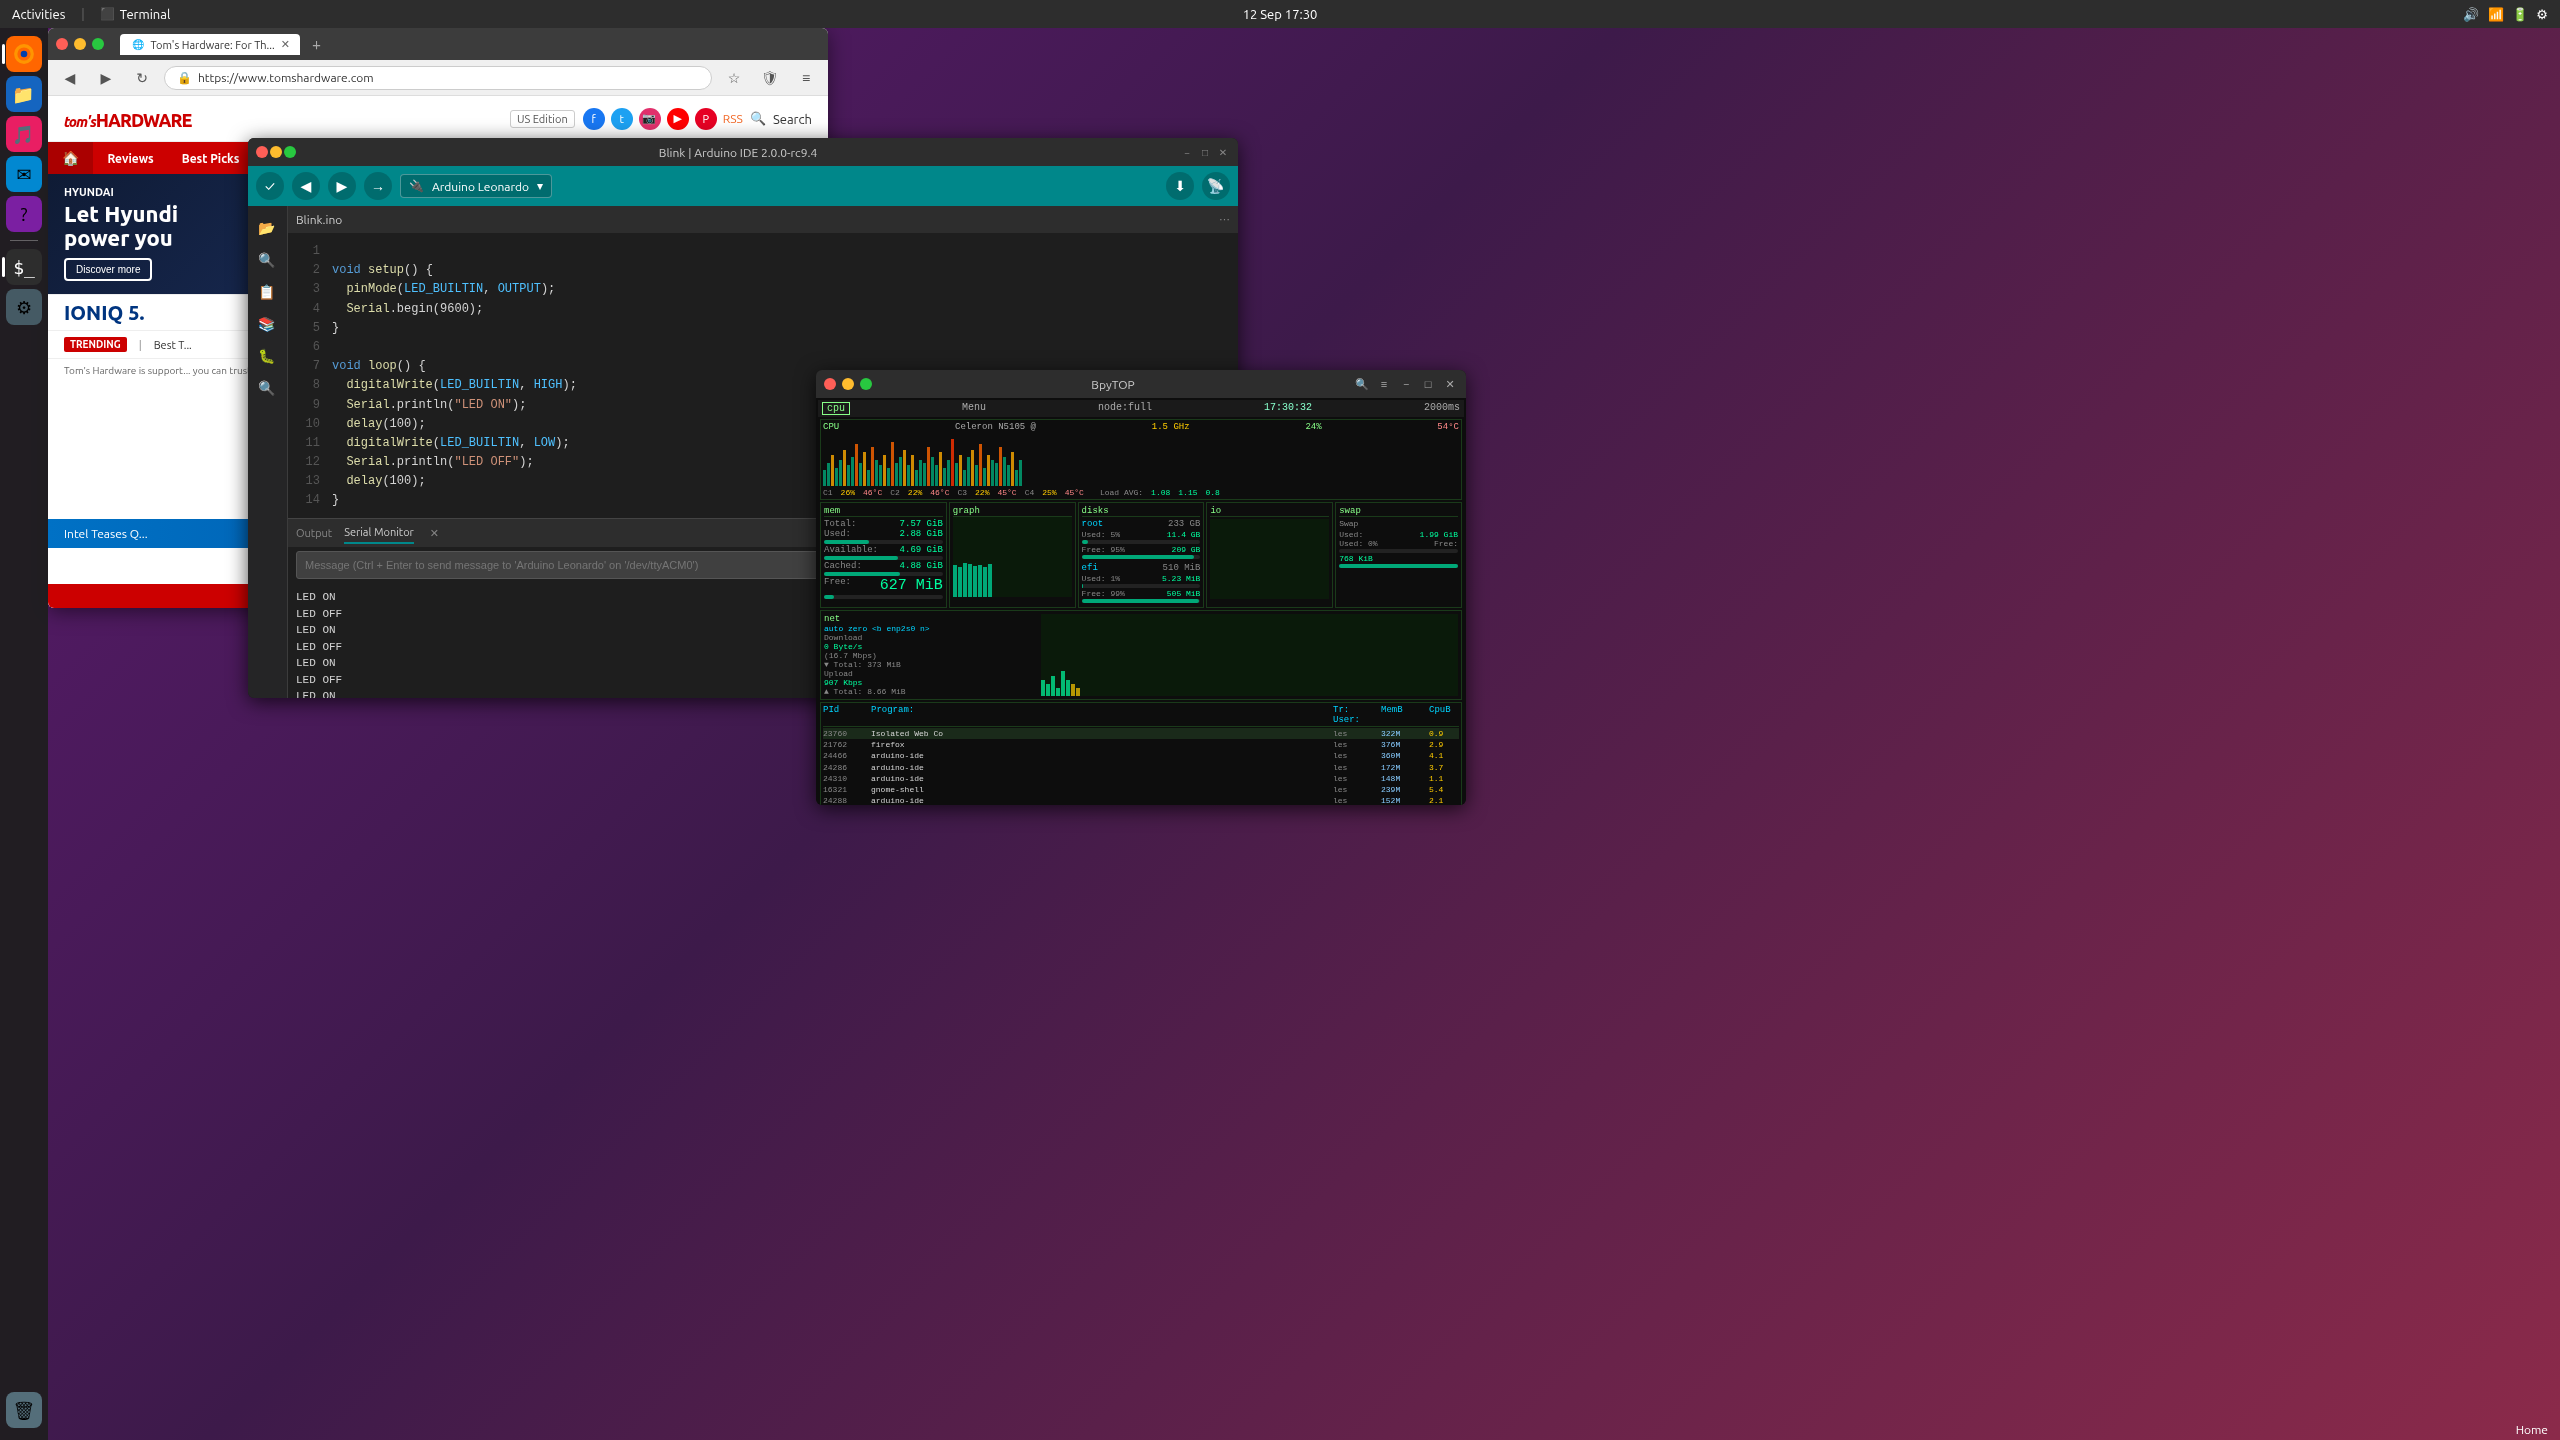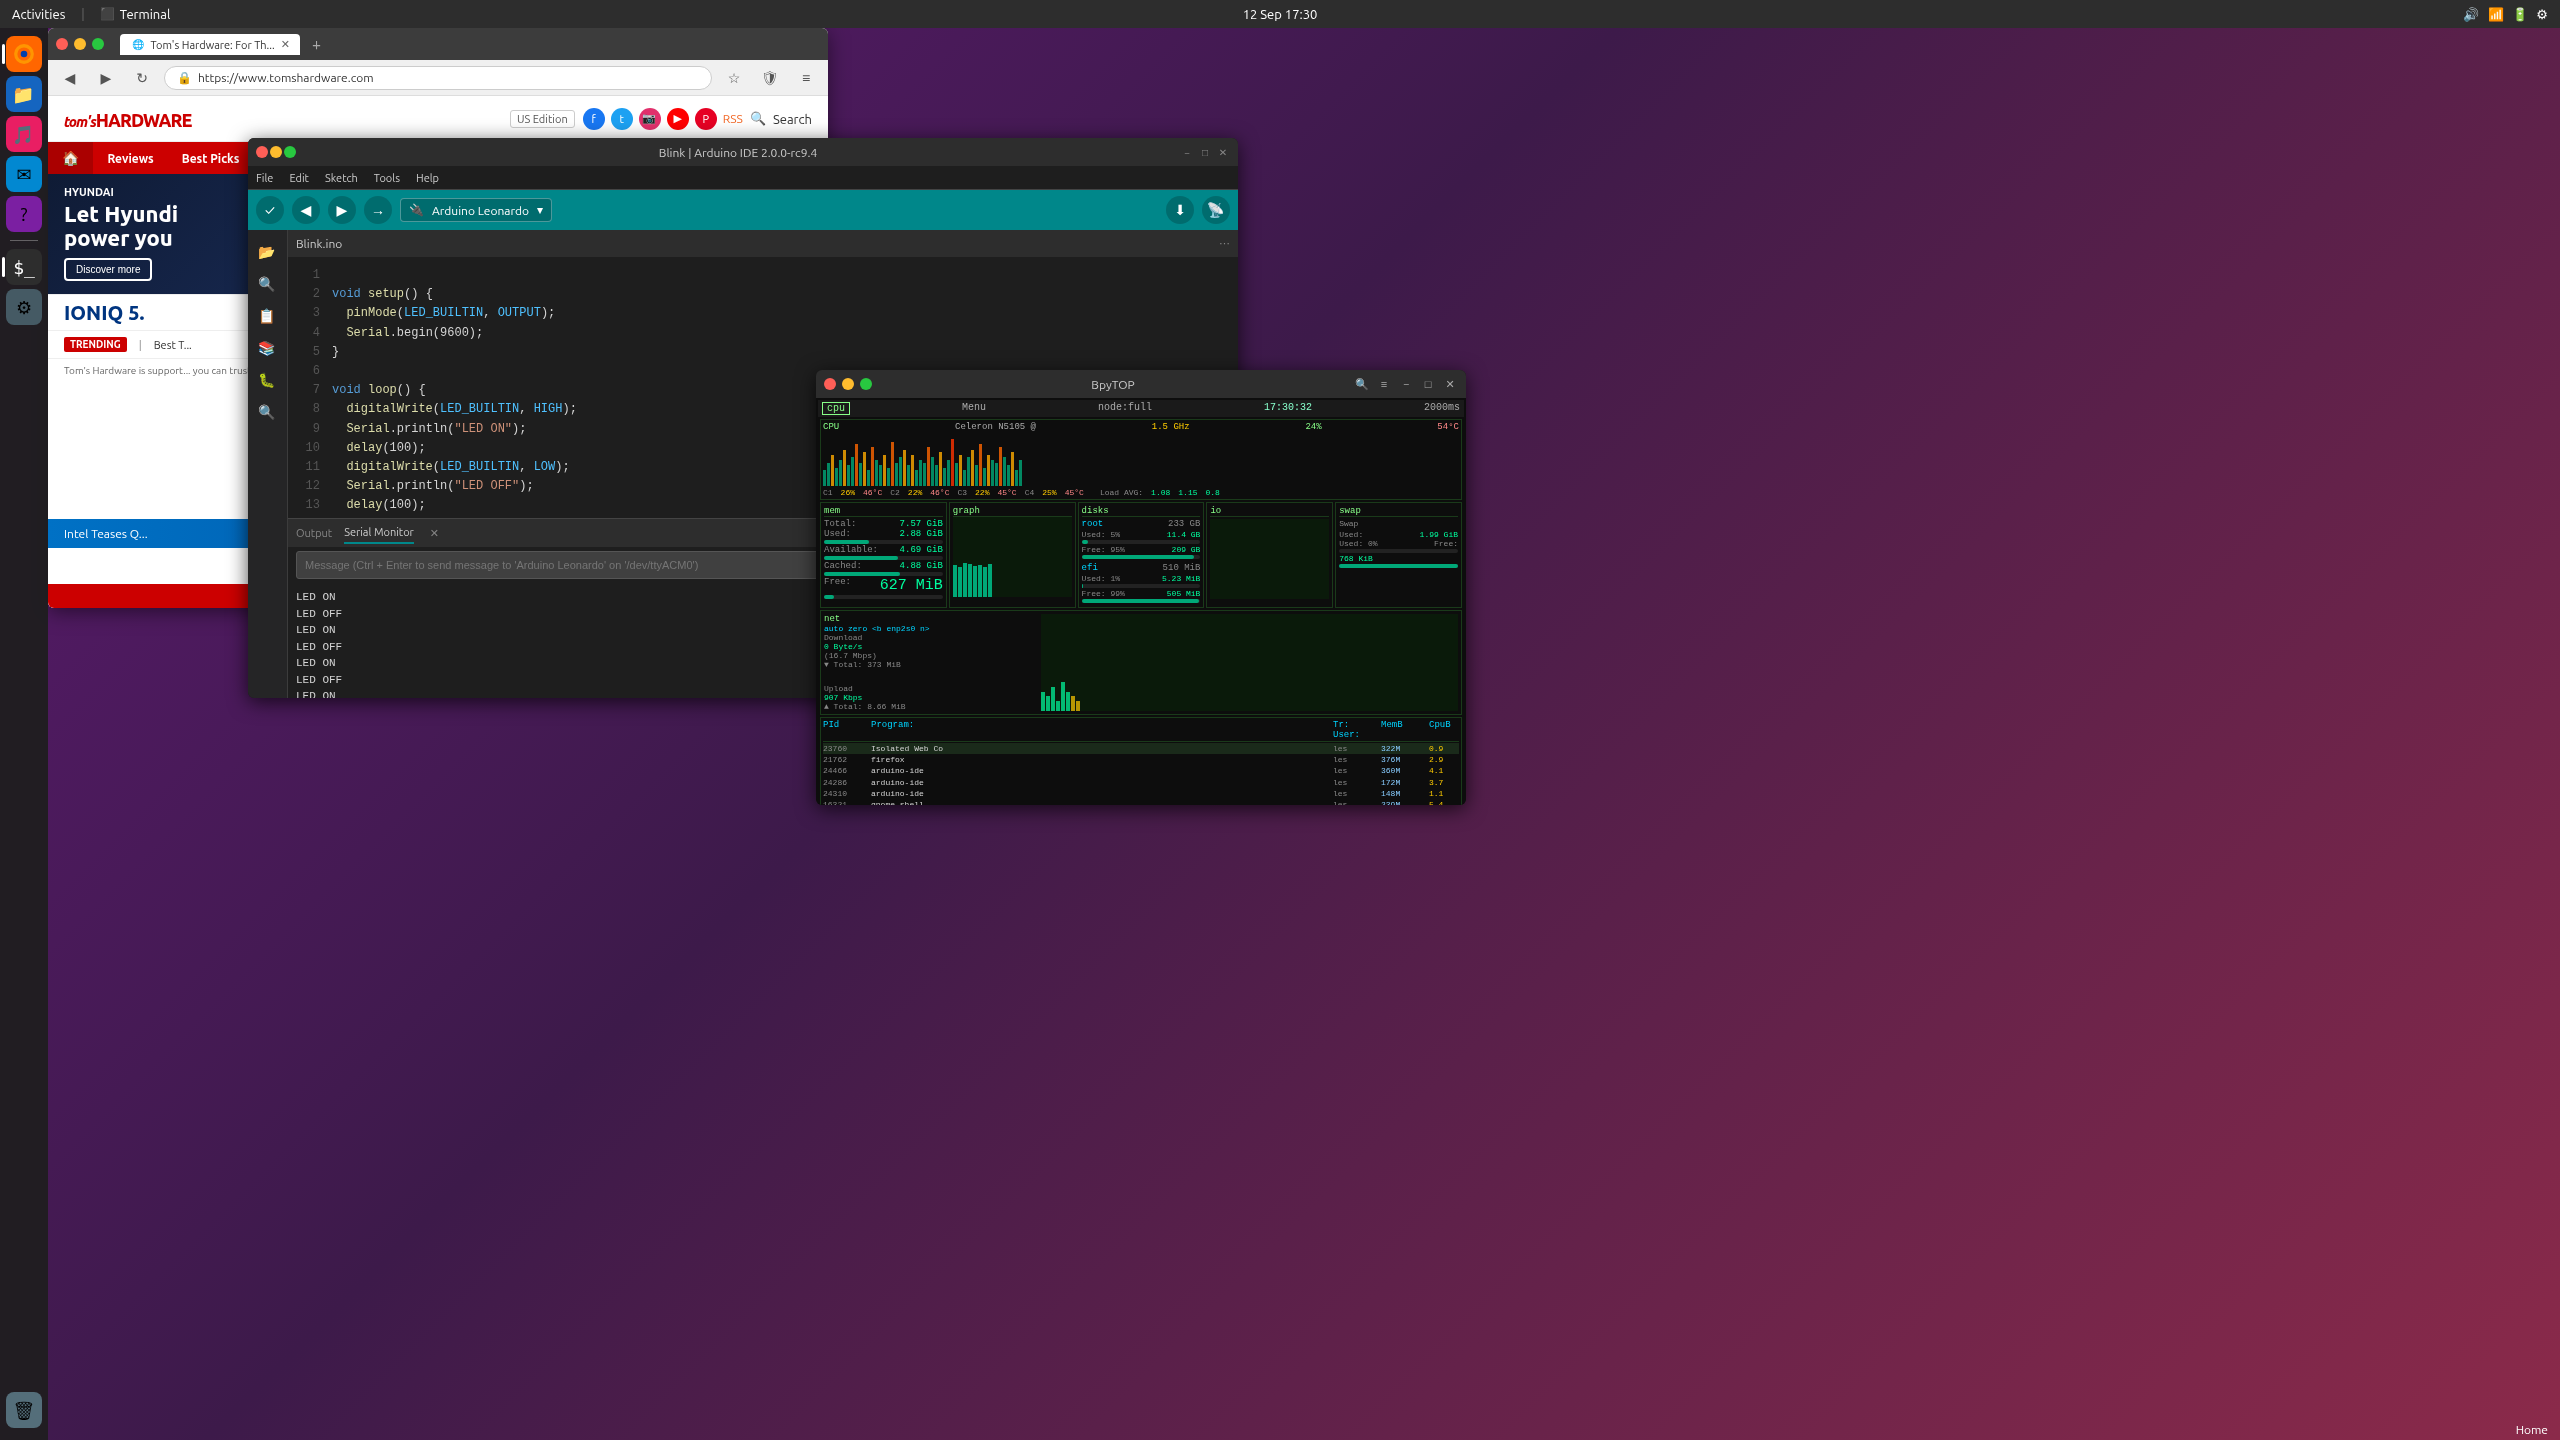--- a/index.html
+++ b/index.html
@@ -767,27 +767,20 @@
         <div class="browser-btn max"></div>
       </div>
       <span class="arduino-title">Blink | Arduino IDE 2.0.0-rc9.4</span>
       <div style="display:flex;gap:4px;">
         <span class="win-btn">−</span>
         <span class="win-btn">□</span>
         <span class="win-btn">✕</span>
       </div>
     </div>
 
-    <div class="arduino-menu">
-      <span class="arduino-menu-item">File</span>
-      <span class="arduino-menu-item">Edit</span>
-      <span class="arduino-menu-item">Sketch</span>
-      <span class="arduino-menu-item">Tools</span>
-      <span class="arduino-menu-item">Help</span>
-    </div>
 
     <div class="arduino-toolbar">
       <div class="arduino-tool-btn">✓</div>
       <div class="arduino-tool-btn">◀</div>
       <div class="arduino-tool-btn">▶</div>
       <div class="arduino-tool-btn">→</div>
       <div class="arduino-board-select">
         <span style="font-size:12px;">🔌</span>
         <span>Arduino Leonardo</span>
         <span>▾</span>
@@ -1100,21 +1093,21 @@
       <div style="border:1px solid #1a3a1a;margin:2px;padding:3px;display:flex;gap:8px;">
         <div style="flex:1;">
           <div style="color:#88ff88;font-size:9px;">net</div>
           <div style="font-size:8px;color:#00d4ff;">
             auto zero &lt;b <span>enp2s0</span> n&gt;
           </div>
           <div style="font-size:8px;color:#888;">Download</div>
           <div style="font-size:8px;color:#00ff9f;">0 Byte/s</div>
           <div style="font-size:8px;color:#888;">(16.7 Mbps)</div>
           <div style="font-size:8px;color:#888;">▼ Total: <span>373 MiB</span></div>
-          <div style="font-size:8px;color:#888;margin-top:15px;">Upload</div>
+          <div style="font-size:8px;color:#888;">Upload</div>
           <div style="font-size:8px;color:#00ff9f;">907 Kbps</div>
           <div style="font-size:8px;color:#888;">▲ Total: <span>8.66 MiB</span></div>
         </div>
         <div style="flex:2;background:#0a1a0a;position:relative;overflow:hidden;">
 
           <div style="position:absolute;inset:0;display:flex;align-items:flex-end;gap:1px;">
             <div style="width:4px;height:20%;background:#00ff9f;opacity:0.7;"></div>
             <div style="width:4px;height:15%;background:#00ff9f;opacity:0.7;"></div>
             <div style="width:4px;height:25%;background:#00ff9f;opacity:0.7;"></div>
             <div style="width:4px;height:10%;background:#00ff9f;opacity:0.7;"></div>

